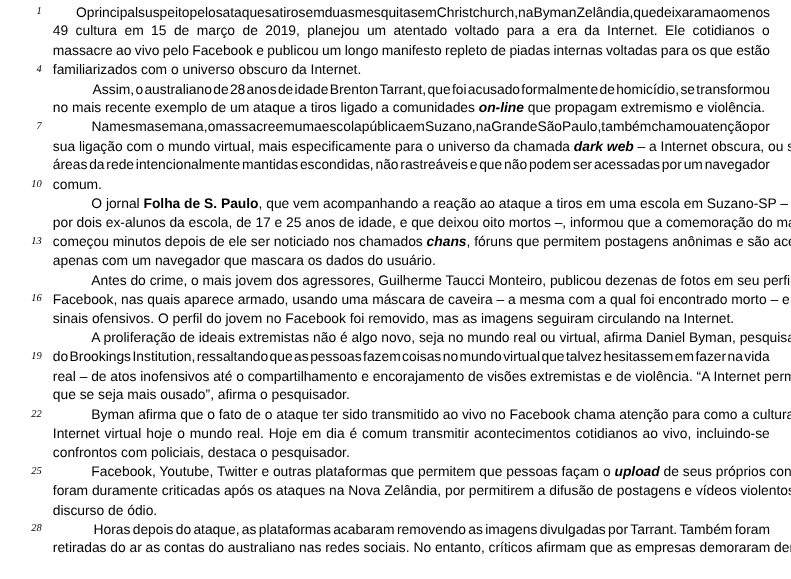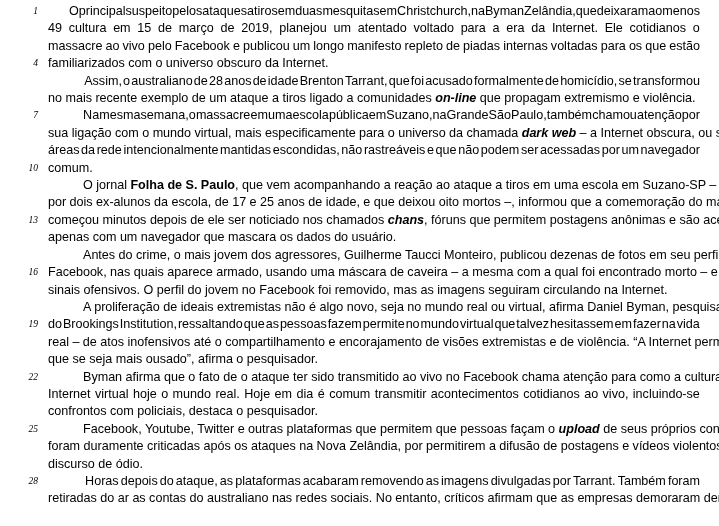--- a/index.html
+++ b/index.html
@@ -299,21 +299,21 @@
         <div class="line-number">19</div>
         <div class="line-text just">
           <span class="w">do</span>
           <span class="w">Brookings</span>
           <span class="w">Institution,</span>
           <span class="w">ressaltando</span>
           <span class="w">que</span>
           <span class="w">as</span>
           <span class="w">pessoas</span>
           <span class="w">fazem</span>
-          <span class="w">permite</span>
+          <span class="w">coisas</span>
           <span class="w">no</span>
           <span class="w">mundo</span>
           <span class="w">virtual</span>
           <span class="w">que</span>
           <span class="w">talvez</span>
           <span class="w">hesitassem</span>
           <span class="w">em</span>
           <span class="w">fazer</span>
           <span class="w">na</span>
           <span class="w">vida</span>

